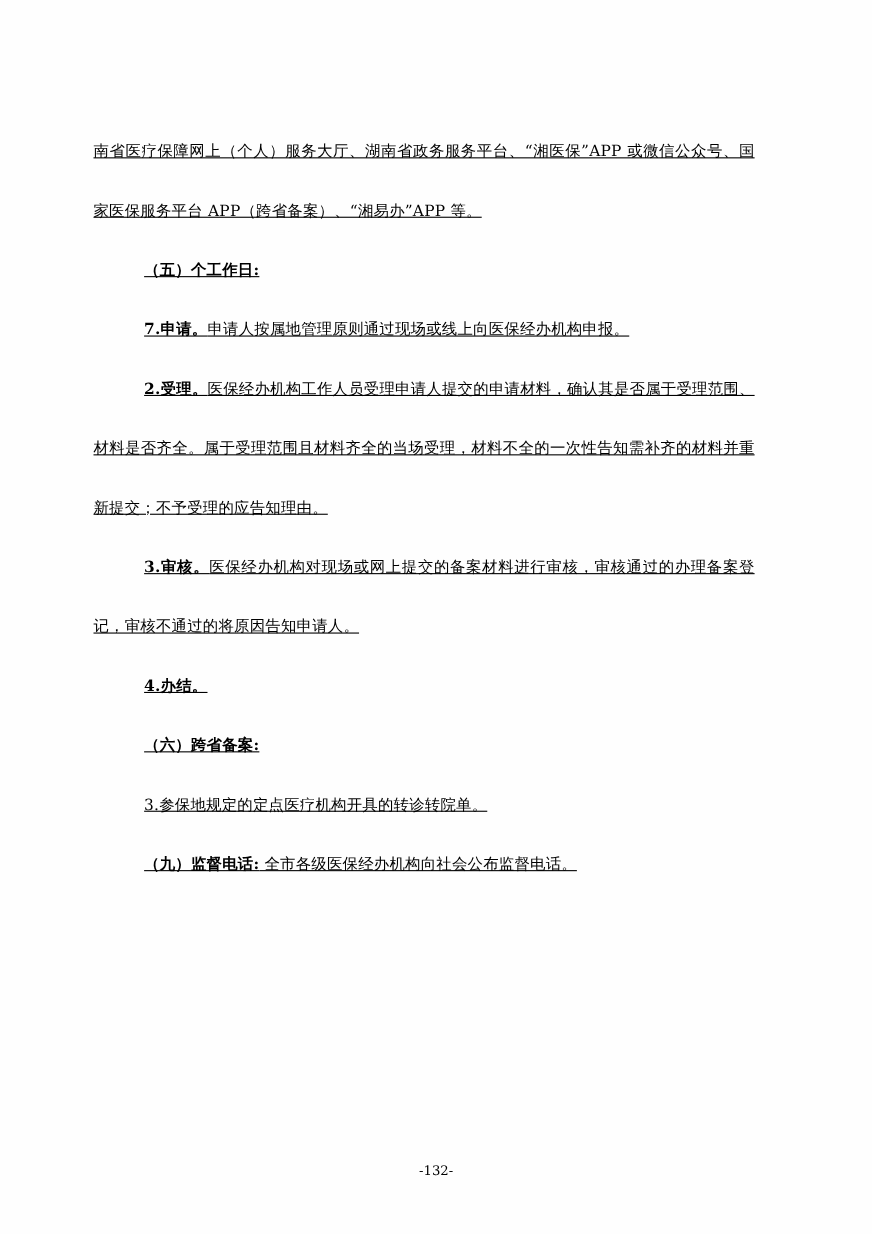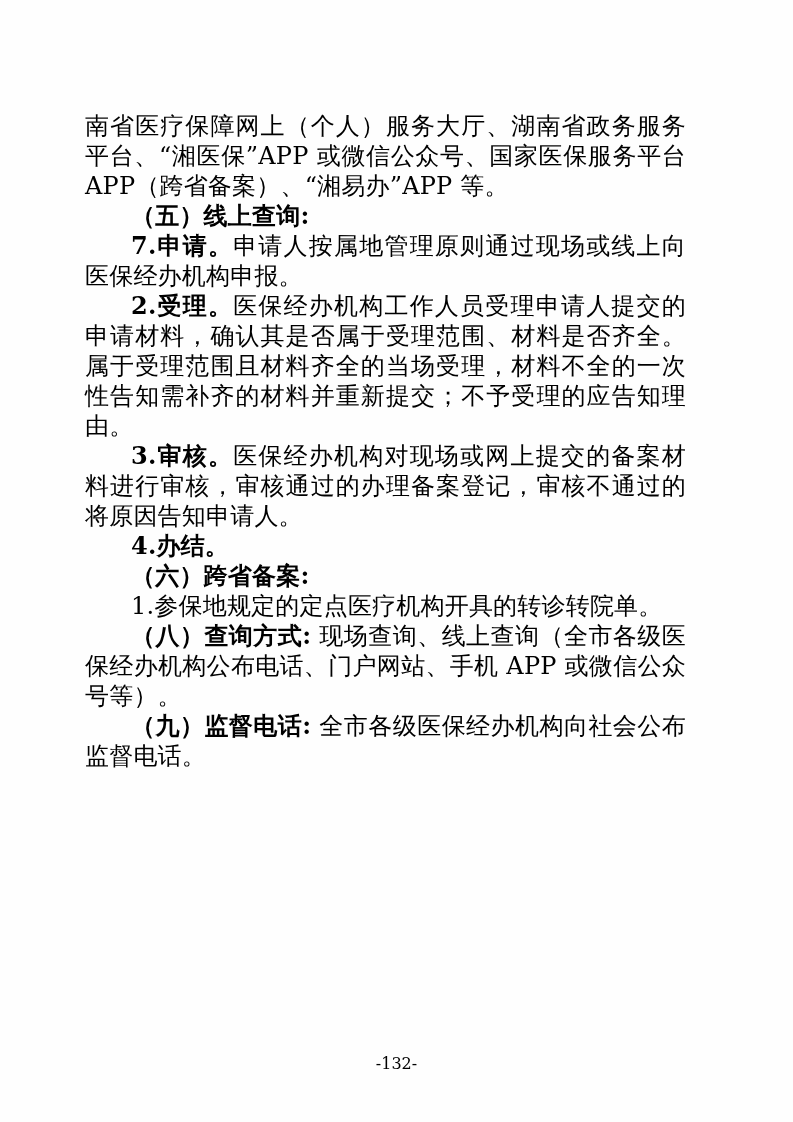--- a/index.html
+++ b/index.html
@@ -17,55 +17,55 @@
     color: #000000;
   }
   .content {
     position: absolute;
     left: 85px;
     top: 111px;
     width: 601px;
   }
   .para {
     margin: 0;
-    font-size: 24px;
-    line-height: 30px;
+    font-size: 14px;
+    line-height: 54px;
     text-align: justify;
     text-justify: inter-character;
     letter-spacing: 0.2px;
     word-break: break-all;
+    text-decoration: underline;
   }
   .para.indent {
     text-indent: 46px;
   }
   .seg-bold {
     font-weight: bold;
   }
   .footer {
     position: absolute;
     top: 1052px;
     left: 0;
     width: 100%;
     text-align: center;
-    font-size: 16px;
+    font-size: 12px;
     line-height: 24px;
     font-family: "DejaVu Serif", "Liberation Serif", serif;
     color: #000000;
   }
 </style>
 </head>
 <body>
 
 <div class="page">
   <div class="content" id="paragraph-container">
       <p class="para"><span class="seg-normal">南省医疗保障网上（个人）服务大厅、湖南省政务服务平台、“湘医保”APP 或微信公众号、国家医保服务平台 APP（跨省备案）、“湘易办”APP 等。</span></p>
-      <p class="para indent"><span class="seg-bold">（五）线上查询:</span></p>
+      <p class="para indent"><span class="seg-bold">（五）个工作日:</span></p>
       <p class="para indent"><span class="seg-bold">7.申请。</span><span class="seg-normal">申请人按属地管理原则通过现场或线上向医保经办机构申报。</span></p>
       <p class="para indent"><span class="seg-bold">2.受理。</span><span class="seg-normal">医保经办机构工作人员受理申请人提交的申请材料，确认其是否属于受理范围、材料是否齐全。属于受理范围且材料齐全的当场受理，材料不全的一次性告知需补齐的材料并重新提交；不予受理的应告知理由。</span></p>
       <p class="para indent"><span class="seg-bold">3.审核。</span><span class="seg-normal">医保经办机构对现场或网上提交的备案材料进行审核，审核通过的办理备案登记，审核不通过的将原因告知申请人。</span></p>
       <p class="para indent"><span class="seg-bold">4.办结。</span></p>
       <p class="para indent"><span class="seg-bold">（六）跨省备案:</span></p>
-      <p class="para indent"><span class="seg-normal">1.参保地规定的定点医疗机构开具的转诊转院单。</span></p>
-      <p class="para indent"><span class="seg-bold">（八）查询方式:</span><span class="seg-normal"> 现场查询、线上查询（全市各级医保经办机构公布电话、门户网站、手机 APP 或微信公众号等）。</span></p>
+      <p class="para indent"><span class="seg-normal">3.参保地规定的定点医疗机构开具的转诊转院单。</span></p>
       <p class="para indent"><span class="seg-bold">（九）监督电话:</span><span class="seg-normal"> 全市各级医保经办机构向社会公布监督电话。</span></p>
     </div>
   <div class="footer">-132-</div>
 </div>
 
 </body></html>

